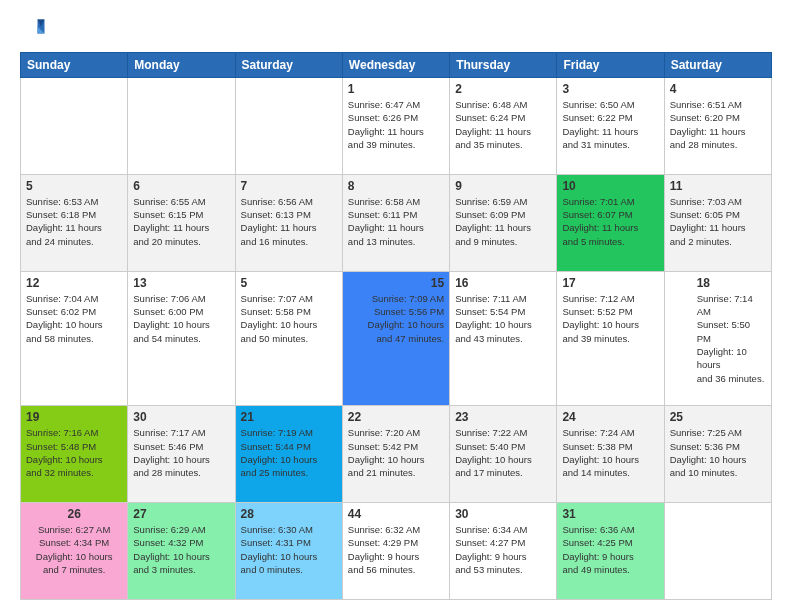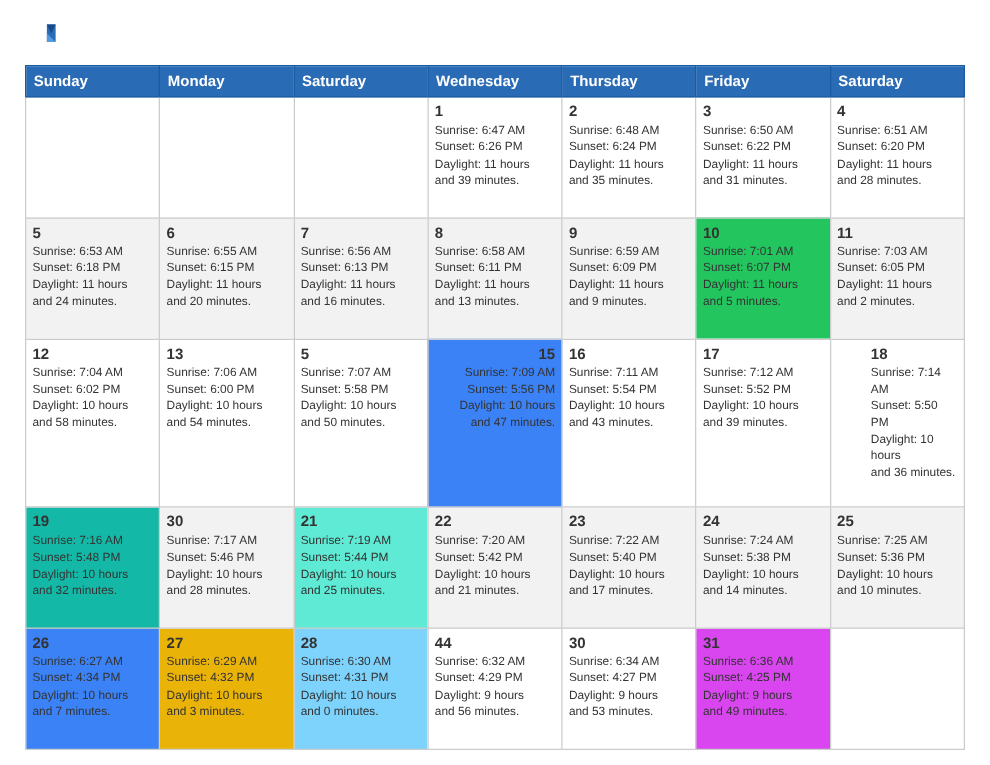--- a/index.html
+++ b/index.html
@@ -220,29 +220,29 @@
           <td style="background: rgb(255, 255, 255);">
             <span class="day-number">17</span>
             <div class="day-info">Sunrise: 7:12 AM<br>Sunset: 5:52 PM<br>Daylight: 10 hours<br>and 39 minutes.</div>
           </td>
           <td style="background: rgb(255, 255, 255); padding-left: 32px;">
             <span class="day-number">18</span>
             <div class="day-info">Sunrise: 7:14 AM<br>Sunset: 5:50 PM<br>Daylight: 10 hours<br>and 36 minutes.</div>
           </td>
         </tr>
         <tr>
-          <td style="background: #14b8a6;">
+          <td style="background: #84cc16;">
             <span class="day-number">19</span>
             <div class="day-info">Sunrise: 7:16 AM<br>Sunset: 5:48 PM<br>Daylight: 10 hours<br>and 32 minutes.</div>
           </td>
           <td style="background: rgb(242, 242, 242);">
             <span class="day-number">30</span>
             <div class="day-info">Sunrise: 7:17 AM<br>Sunset: 5:46 PM<br>Daylight: 10 hours<br>and 28 minutes.</div>
           </td>
-          <td style="background: #5eead4; margin-left: 15px;">
+          <td style="background: #0ea5e9; margin-left: 15px;">
             <span class="day-number">21</span>
             <div class="day-info">Sunrise: 7:19 AM<br>Sunset: 5:44 PM<br>Daylight: 10 hours<br>and 25 minutes.</div>
           </td>
           <td style="background: rgb(242, 242, 242);">
             <span class="day-number">22</span>
             <div class="day-info">Sunrise: 7:20 AM<br>Sunset: 5:42 PM<br>Daylight: 10 hours<br>and 21 minutes.</div>
           </td>
           <td style="background: rgb(242, 242, 242);">
             <span class="day-number">23</span>
             <div class="day-info">Sunrise: 7:22 AM<br>Sunset: 5:40 PM<br>Daylight: 10 hours<br>and 17 minutes.</div>
@@ -250,41 +250,41 @@
           <td style="background: rgb(242, 242, 242);">
             <span class="day-number">24</span>
             <div class="day-info">Sunrise: 7:24 AM<br>Sunset: 5:38 PM<br>Daylight: 10 hours<br>and 14 minutes.</div>
           </td>
           <td style="background: rgb(242, 242, 242);">
             <span class="day-number">25</span>
             <div class="day-info">Sunrise: 7:25 AM<br>Sunset: 5:36 PM<br>Daylight: 10 hours<br>and 10 minutes.</div>
           </td>
         </tr>
         <tr>
-          <td style="background: #3b82f6;">
+          <td style="background: #f9a8d4; text-align: center;">
             <span class="day-number">26</span>
             <div class="day-info">Sunrise: 6:27 AM<br>Sunset: 4:34 PM<br>Daylight: 10 hours<br>and 7 minutes.</div>
           </td>
-          <td style="background: #eab308;">
+          <td style="background: #86efac;">
             <span class="day-number">27</span>
             <div class="day-info">Sunrise: 6:29 AM<br>Sunset: 4:32 PM<br>Daylight: 10 hours<br>and 3 minutes.</div>
           </td>
           <td style="background: #7dd3fc;">
             <span class="day-number">28</span>
             <div class="day-info">Sunrise: 6:30 AM<br>Sunset: 4:31 PM<br>Daylight: 10 hours<br>and 0 minutes.</div>
           </td>
           <td style="background: rgb(255, 255, 255);">
             <span class="day-number">44</span>
             <div class="day-info">Sunrise: 6:32 AM<br>Sunset: 4:29 PM<br>Daylight: 9 hours<br>and 56 minutes.</div>
           </td>
           <td style="background: rgb(255, 255, 255);">
             <span class="day-number">30</span>
             <div class="day-info">Sunrise: 6:34 AM<br>Sunset: 4:27 PM<br>Daylight: 9 hours<br>and 53 minutes.</div>
           </td>
-          <td style="background: #d946ef;">
+          <td style="background: #86efac;">
             <span class="day-number">31</span>
             <div class="day-info">Sunrise: 6:36 AM<br>Sunset: 4:25 PM<br>Daylight: 9 hours<br>and 49 minutes.</div>
           </td>
           <td class="empty-cell"></td>
         </tr>
       </tbody>
   </table>
 </div>
 
 </body></html>

